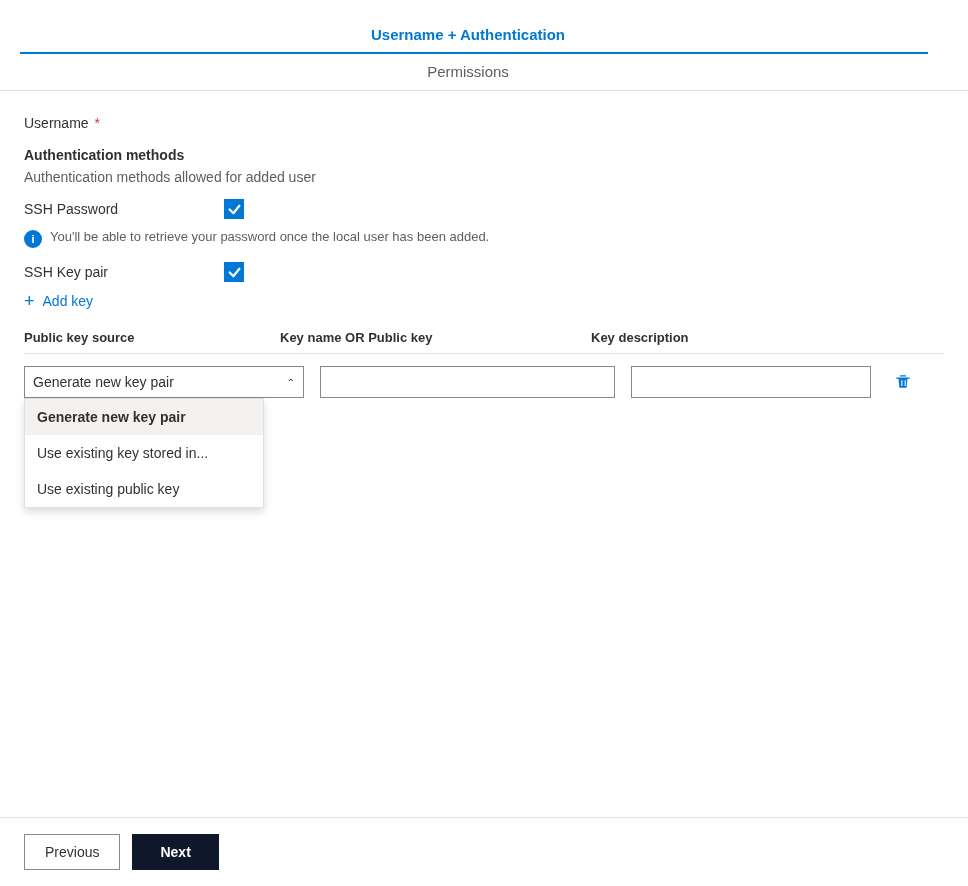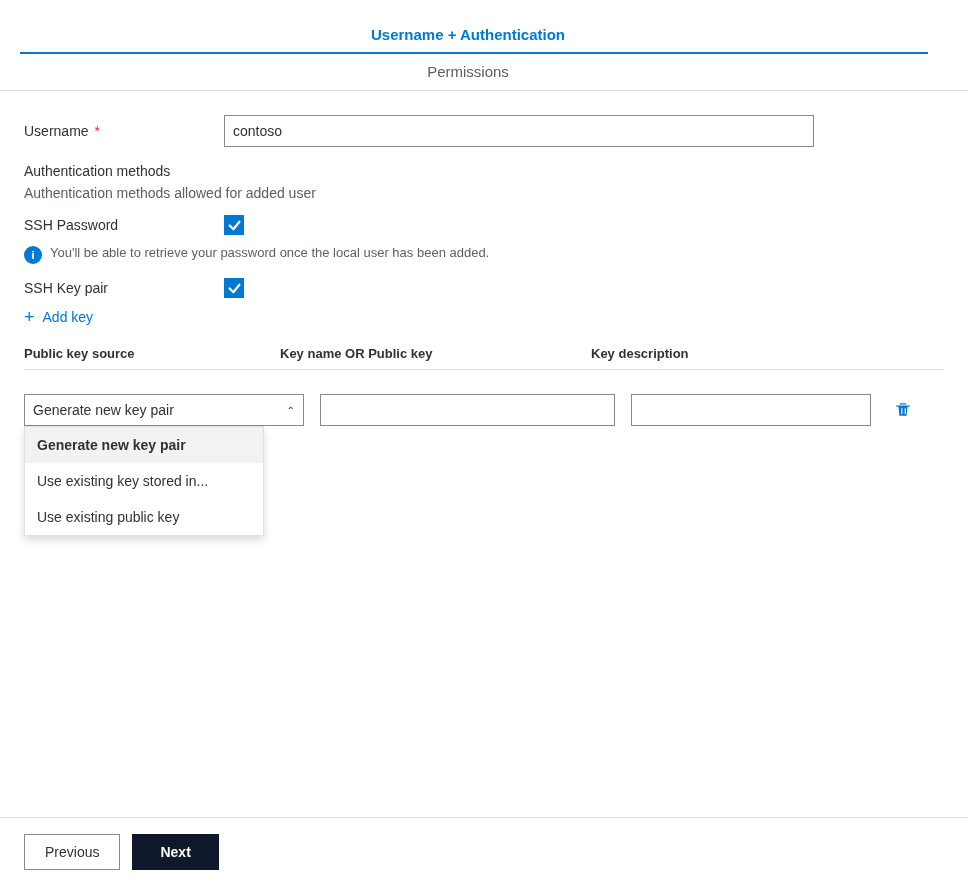--- a/index.html
+++ b/index.html
@@ -82,21 +82,21 @@
       color: #323130;
       outline: none;
       flex: 1;
       height: 32px;
       max-width: 590px;
     }
 
     
     .section-title {
       font-size: 14px;
-      font-weight: 400;
+      font-weight: 700;
       color: #323130;
       margin-bottom: 6px;
     }
     .section-desc {
       font-size: 14px;
       color: #605e5c;
       margin-bottom: 14px;
     }
 
     
@@ -168,21 +168,21 @@
       font-weight: 300;
       line-height: 1;
     }
 
     
     .table-header-row {
       display: flex;
       gap: 16px;
       padding-bottom: 8px;
       border-bottom: 1px solid #e1dfdd;
-      margin-bottom: 24px;
+      margin-bottom: 12px;
     }
     .col-source { width: 240px; flex-shrink: 0; }
     .col-keyname { width: 295px; flex-shrink: 0; }
     .col-desc { width: 240px; flex-shrink: 0; }
     .col-action { width: 32px; flex-shrink: 0; }
 
     .table-col-header {
       font-size: 13px;
       font-weight: 600;
       color: #323130;
@@ -315,21 +315,20 @@
     <button class="tab active">Username + Authentication</button>
     <button class="tab">Permissions</button>
   </div>
 
   <div class="content">
 
     <div class="field-row">
       <span class="field-label">
         <span>Username</span><span class="required-star"> *</span>
       </span>
-      <input type="text" class="text-input" value="contoso" style="">
     </div>
 
     <div class="section-title">Authentication methods</div>
     <div class="section-desc">Authentication methods allowed for added user</div>
 
     <div class="checkbox-row">
       <span class="checkbox-label">SSH Password</span>
       <div class="custom-checkbox">
         <svg viewBox="0 0 12 12" fill="none">
           <polyline points="1.5,6 5,9.5 10.5,2.5" stroke="white" stroke-width="2" stroke-linecap="round" stroke-linejoin="round"></polyline>

